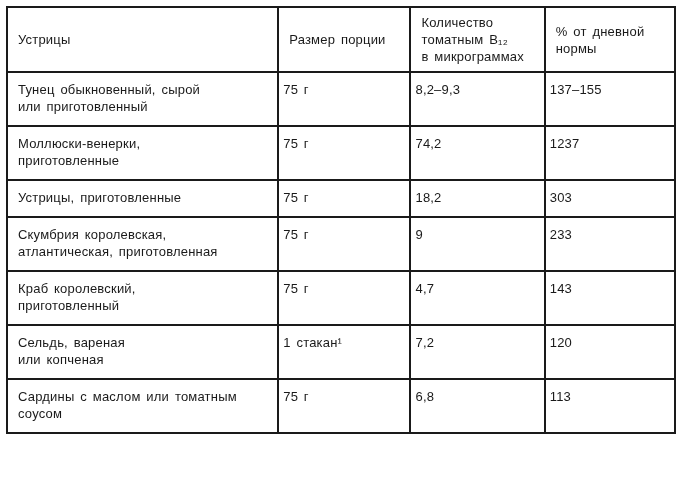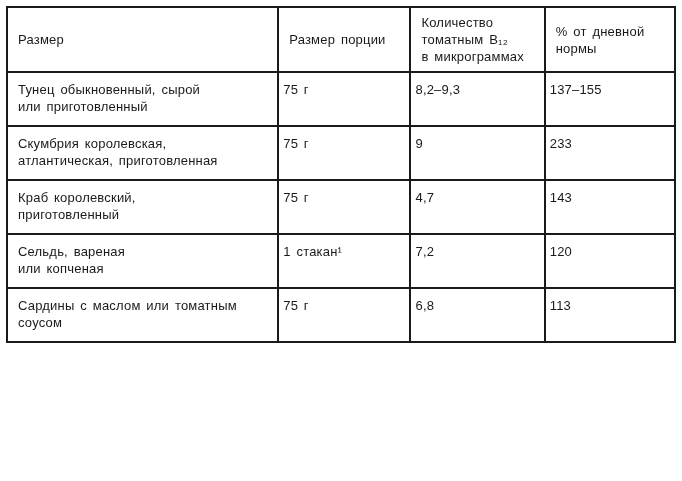--- a/index.html
+++ b/index.html
@@ -65,36 +65,49 @@
 <div class="page">
   <table class="b12">
     <colgroup>
       <col class="c-product">
       <col class="c-portion">
       <col class="c-amount">
       <col class="c-percent">
     </colgroup>
     <thead>
       <tr>
-        <th>Размер</th>
+        <th>Устрицы</th>
         <th>Размер порции</th>
         <th>Количество
 томатным В₁₂
 в микрограммах</th>
         <th>% от дневной
 нормы</th>
       </tr>
     </thead>
     <tbody>
         <tr>
           <td class="prod">Тунец обыкновенный, сырой
 или приготовленный</td>
           <td class="num">75 г</td>
           <td class="num">8,2–9,3</td>
           <td class="num">137–155</td>
+        </tr>
+        <tr>
+          <td class="prod">Моллюски-венерки,
+приготовленные</td>
+          <td class="num">75 г</td>
+          <td class="num">74,2</td>
+          <td class="num">1237</td>
+        </tr>
+        <tr>
+          <td class="prod">Устрицы, приготовленные</td>
+          <td class="num">75 г</td>
+          <td class="num">18,2</td>
+          <td class="num">303</td>
         </tr>
         <tr>
           <td class="prod">Скумбрия королевская,
 атлантическая, приготовленная</td>
           <td class="num">75 г</td>
           <td class="num">9</td>
           <td class="num">233</td>
         </tr>
         <tr>
           <td class="prod">Краб королевский,

